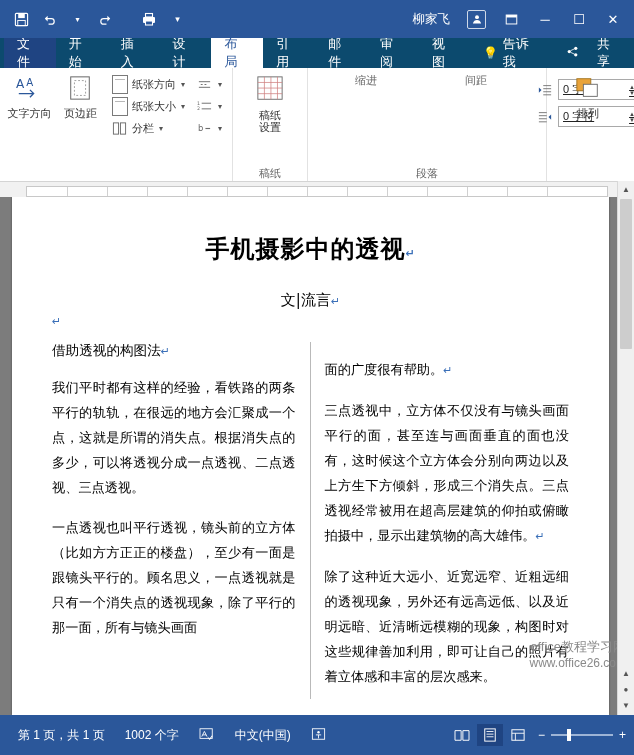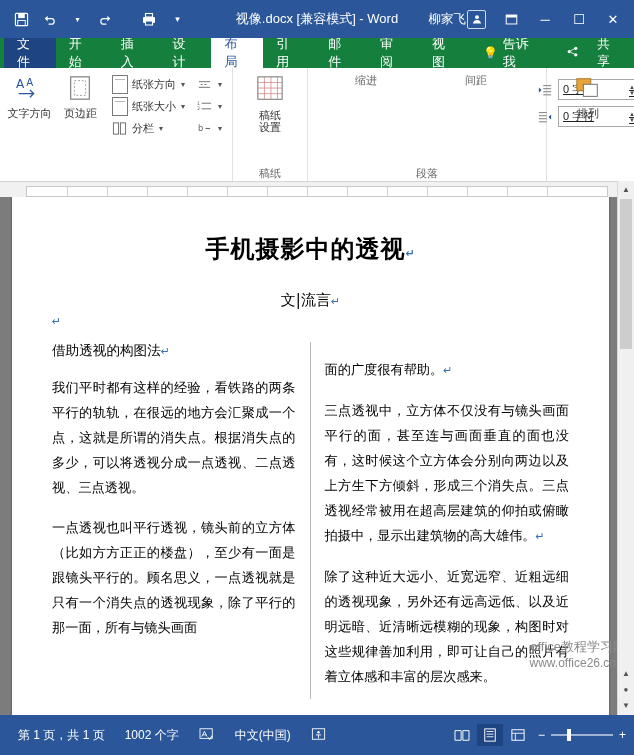--- a/index.html
+++ b/index.html
@@ -23,34 +23,34 @@
   }
   .qat .btn.sep{width:14px;}
   .title-center{
     position:absolute;left:0;right:0;text-align:center;font-size:13px;
     pointer-events:none;
   }
   .title-right{
     margin-left:auto;display:flex;align-items:center;gap:0px;padding-right:4px;
   }
   .user{
-    display:flex;align-items:center;gap:1px;font-size:12.5px;padding:0 8px;
+    display:flex;align-items:center;gap:17px;font-size:12.5px;padding:0 8px;
   }
   .user .avatar{
     width:17px;height:17px;border:1px solid #cfd9e8;border-radius:2px;
     display:flex;align-items:center;justify-content:center;font-size:10px;
   }
   .winbtn{
     width:34px;height:38px;display:flex;align-items:center;justify-content:center;
     font-size:13px;color:#fff;
   }
 
   
   .tabs{
-    height:30px;background:#15803d;display:flex;align-items:stretch;
+    height:30px;background:#0c4a6e;display:flex;align-items:stretch;
     color:#ffffff;font-size:13px;padding-left:4px;
   }
   .tab{
     padding:0 13px;display:flex;align-items:center;cursor:default;
   }
   .tab.file{background:#1f4482;}
   .tab.active{background:#ffffff;color:#2b579a;}
   .tab .lightbulb{margin-right:4px;font-size:12px;}
   .tabs .spacer{flex:1;}
   .share{
@@ -223,21 +223,20 @@
             <rect x="2" y="6" width="12" height="6" rx="1" fill="#ffffff"></rect>
             <rect x="4.5" y="2.5" width="7" height="3.5" fill="none" stroke="#ffffff" stroke-width="1.1"></rect>
             <rect x="4.5" y="10" width="7" height="4" fill="#2b579a" stroke="#ffffff" stroke-width="1.1"></rect>
           </svg>
       </div>
       <div class="btn">
           <span class="caret" style="color:#fff;font-size:9px">▾</span>
         </div>
     </div>
 
-    <div class="title-center">视像.docx [兼容模式] - Word</div>
 
     <div class="title-right">
       <div class="user">
         <span>柳家飞</span>
         <span class="avatar">
           <svg width="12" height="12" viewBox="0 0 16 16">
               <circle cx="8" cy="5.5" r="2.6" fill="#ffffff"></circle>
               <path d="M2.5 14c.8-3.2 3-4.6 5.5-4.6S12.7 10.8 13.5 14z" fill="#ffffff"></path>
             </svg>
         </span>

